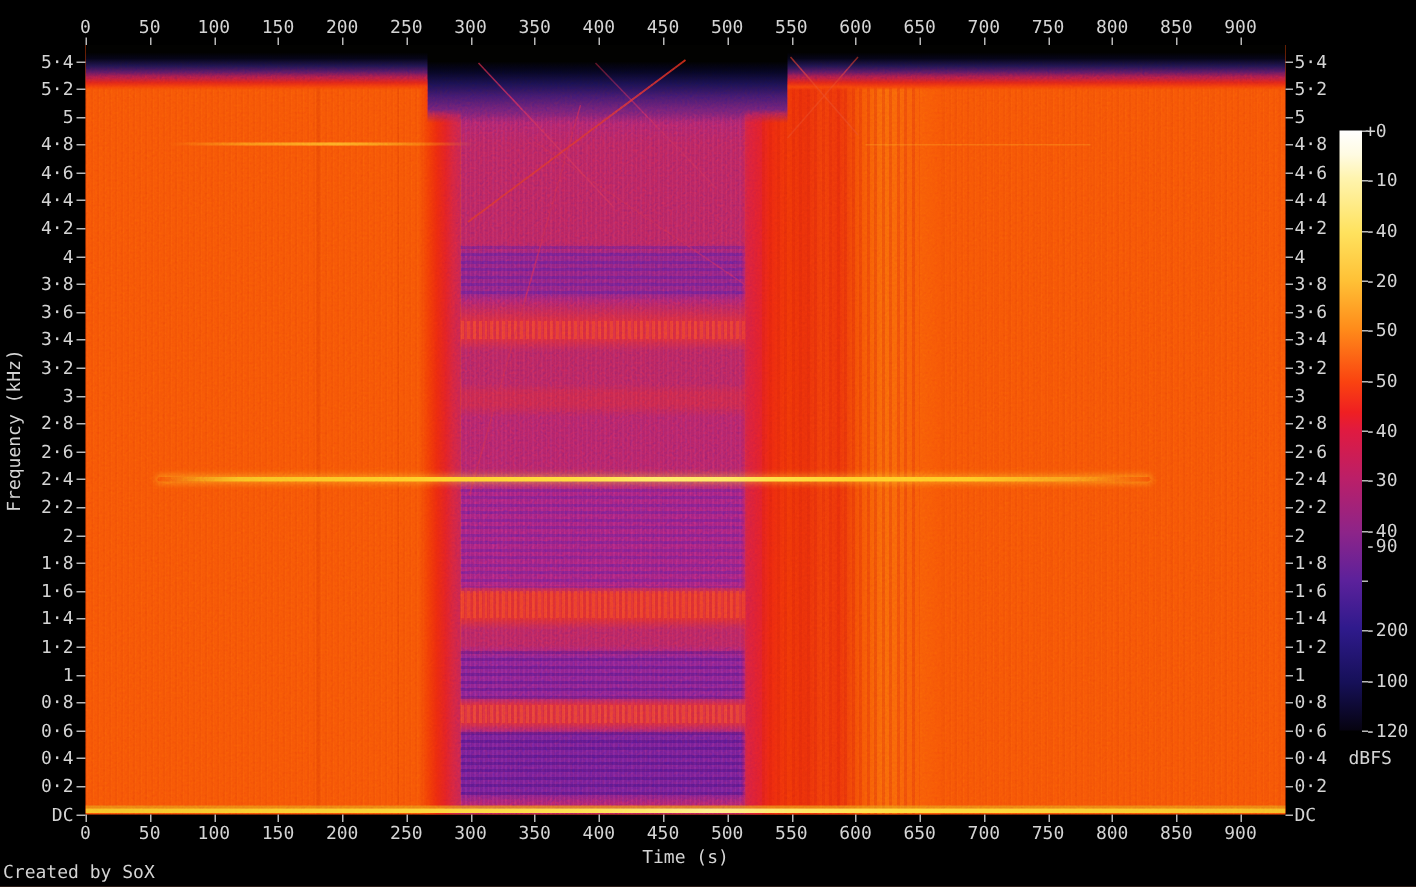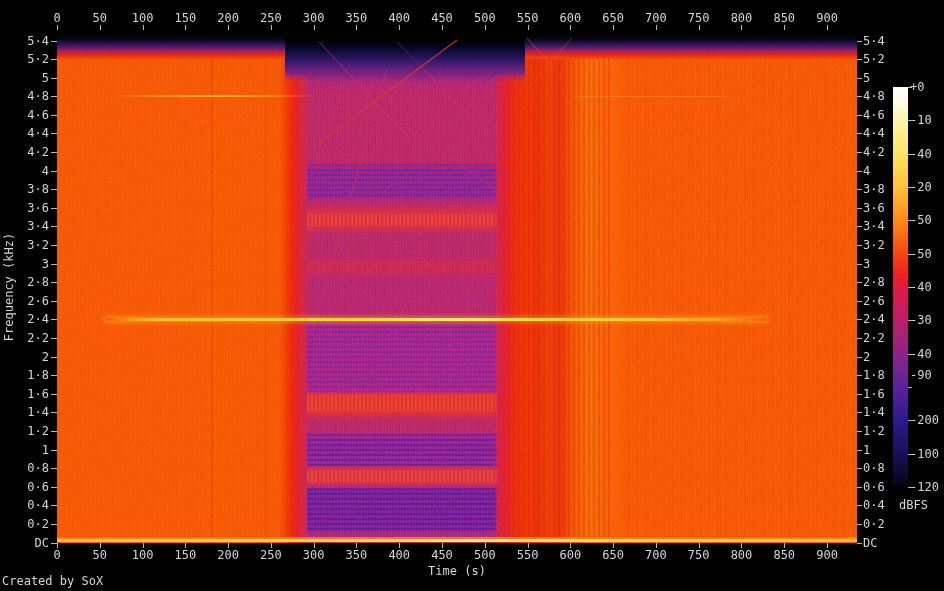--- a/index.html
+++ b/index.html
@@ -381,21 +381,21 @@
       <span class="tick-label t-cb" style="top: 220.32px;">-50</span>
       <span class="tick-mark m-cb" style="top: 220.32px;"></span>
       <span class="tick-label t-cb" style="top: 253.65px;">-50</span>
       <span class="tick-mark m-cb" style="top: 253.65px;"></span>
       <span class="tick-label t-cb" style="top: 286.98px;">-40</span>
       <span class="tick-mark m-cb" style="top: 286.98px;"></span>
       <span class="tick-label t-cb" style="top: 320.31px;">-30</span>
       <span class="tick-mark m-cb" style="top: 320.31px;"></span>
       <span class="tick-label t-cb" style="top: 353.64px;">-40</span>
       <span class="tick-mark m-cb" style="top: 353.64px;"></span>
-      <span class="tick-label t-cb" style="top: 375px;">-90</span>
+      <span class="tick-label t-cb" style="top: 364px;">-90</span>
       <span class="tick-mark m-cb" style="top: 386.97px;"></span>
       <span class="tick-label t-cb" style="top: 420.3px;">-200</span>
       <span class="tick-mark m-cb" style="top: 420.3px;"></span>
       <span class="tick-label t-cb" style="top: 453.63px;">-100</span>
       <span class="tick-mark m-cb" style="top: 453.63px;"></span>
       <span class="tick-label t-cb" style="top: 486.96px;">-120</span>
       <span class="tick-mark m-cb" style="top: 486.96px;"></span>
     </div>
   </div>
 

